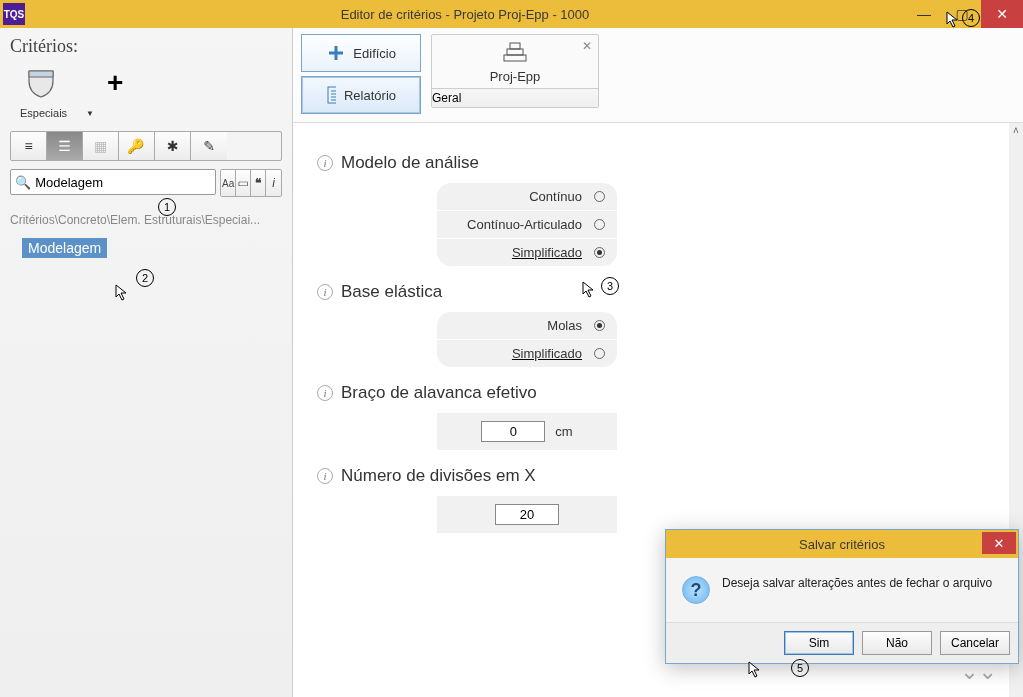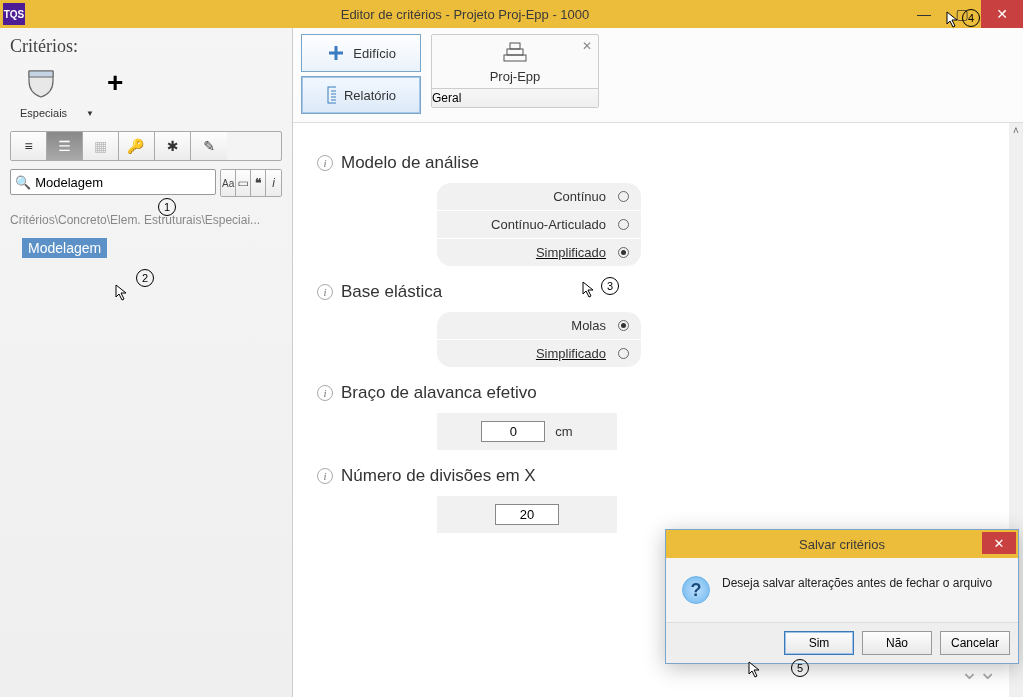--- a/index.html
+++ b/index.html
@@ -45,21 +45,21 @@
 .vtab.sel { background: linear-gradient(#f3f8ff,#dbe9f7); box-shadow: inset 0 0 0 1px #a7c7e6; }
 .proj-doc { width: 168px; border: 1px solid #ccc; background: #fafafa; border-radius: 2px; position: relative; padding: 6px 0 0; display: flex; flex-direction: column; align-items: center; }
 .proj-close { position: absolute; right: 6px; top: 4px; font-size: 12px; color: #888; cursor: pointer; }
 .proj-ic { width: 30px; height: 24px; margin-bottom: 4px; }
 .proj-name { font-size: 13px; color: #333; }
 .proj-sub { width: 100%; background: linear-gradient(#f7f7f7,#eee); border-top: 1px solid #ccc; font-size: 12px; padding: 2px 0; margin-top: 4px; }
 
 .form-area { flex: 1; overflow: auto; padding: 14px 24px; position: relative; }
 .section-title { font-family: Georgia, serif; font-size: 17px; color: #333; margin: 16px 0 10px; display: flex; align-items: center; gap: 8px; }
 .info-ic { width: 16px; height: 16px; border: 1px solid #aaa; border-radius: 50%; display: inline-flex; align-items: center; justify-content: center; font-size: 11px; font-style: italic; color: #777; font-family: Georgia, serif; }
-.option-group { background: #f1f1f1; border-radius: 14px; width: 204px; margin-left: 120px; }
+.option-group { background: #f1f1f1; border-radius: 14px; width: 180px; margin-left: 120px; }
 .option-row { display: flex; align-items: center; justify-content: flex-end; gap: 12px; padding: 6px 12px; border-bottom: 1px solid #fff; }
 .option-row:last-child { border-bottom: none; text-decoration: underline; }
 .option-label { font-size: 13px; color: #333; }
 .radio { width: 11px; height: 11px; border: 1px solid #666; border-radius: 50%; display: inline-block; position: relative; cursor: pointer; }
 .radio.checked::after { content: ""; position: absolute; inset: 2px; background: #333; border-radius: 50%; }
 .value-block { background: #f1f1f1; width: 180px; margin-left: 120px; padding: 8px 14px; display: flex; align-items: center; gap: 10px; justify-content: center; }
 .value-input { width: 64px; text-align: center; border: 1px solid #888; font-size: 13px; padding: 2px 0; }
 .unit { font-size: 13px; color: #333; }
 .chevron-down { position: absolute; right: 26px; bottom: 12px; font-size: 22px; color: #aaa; }
 

